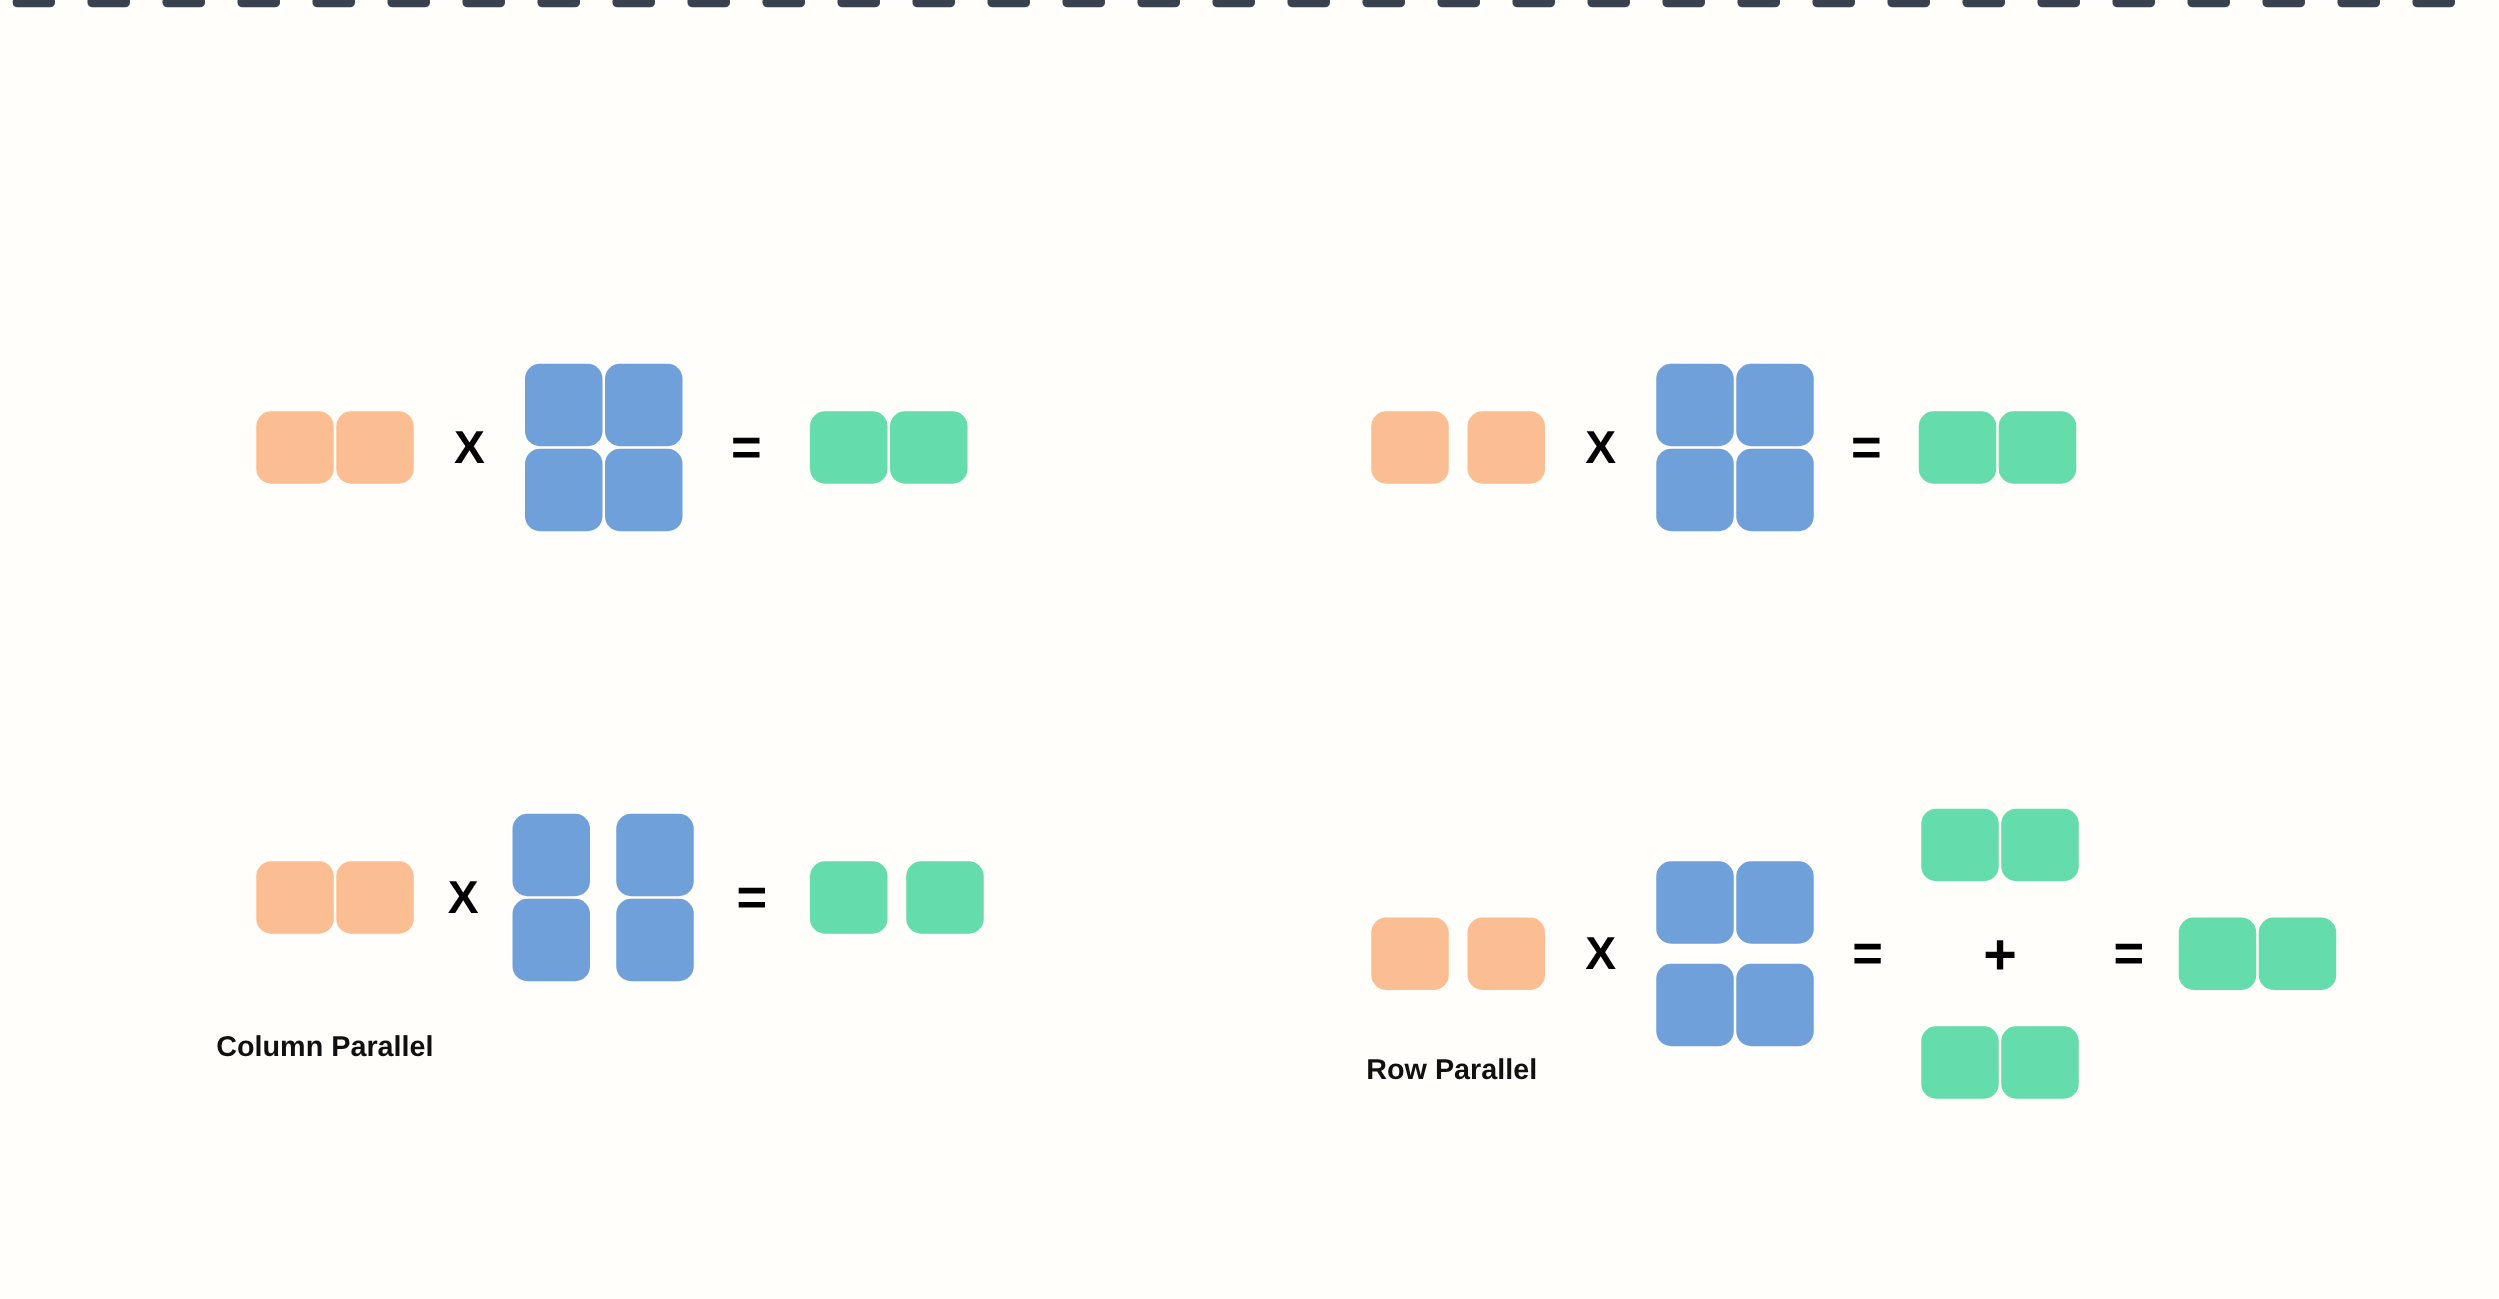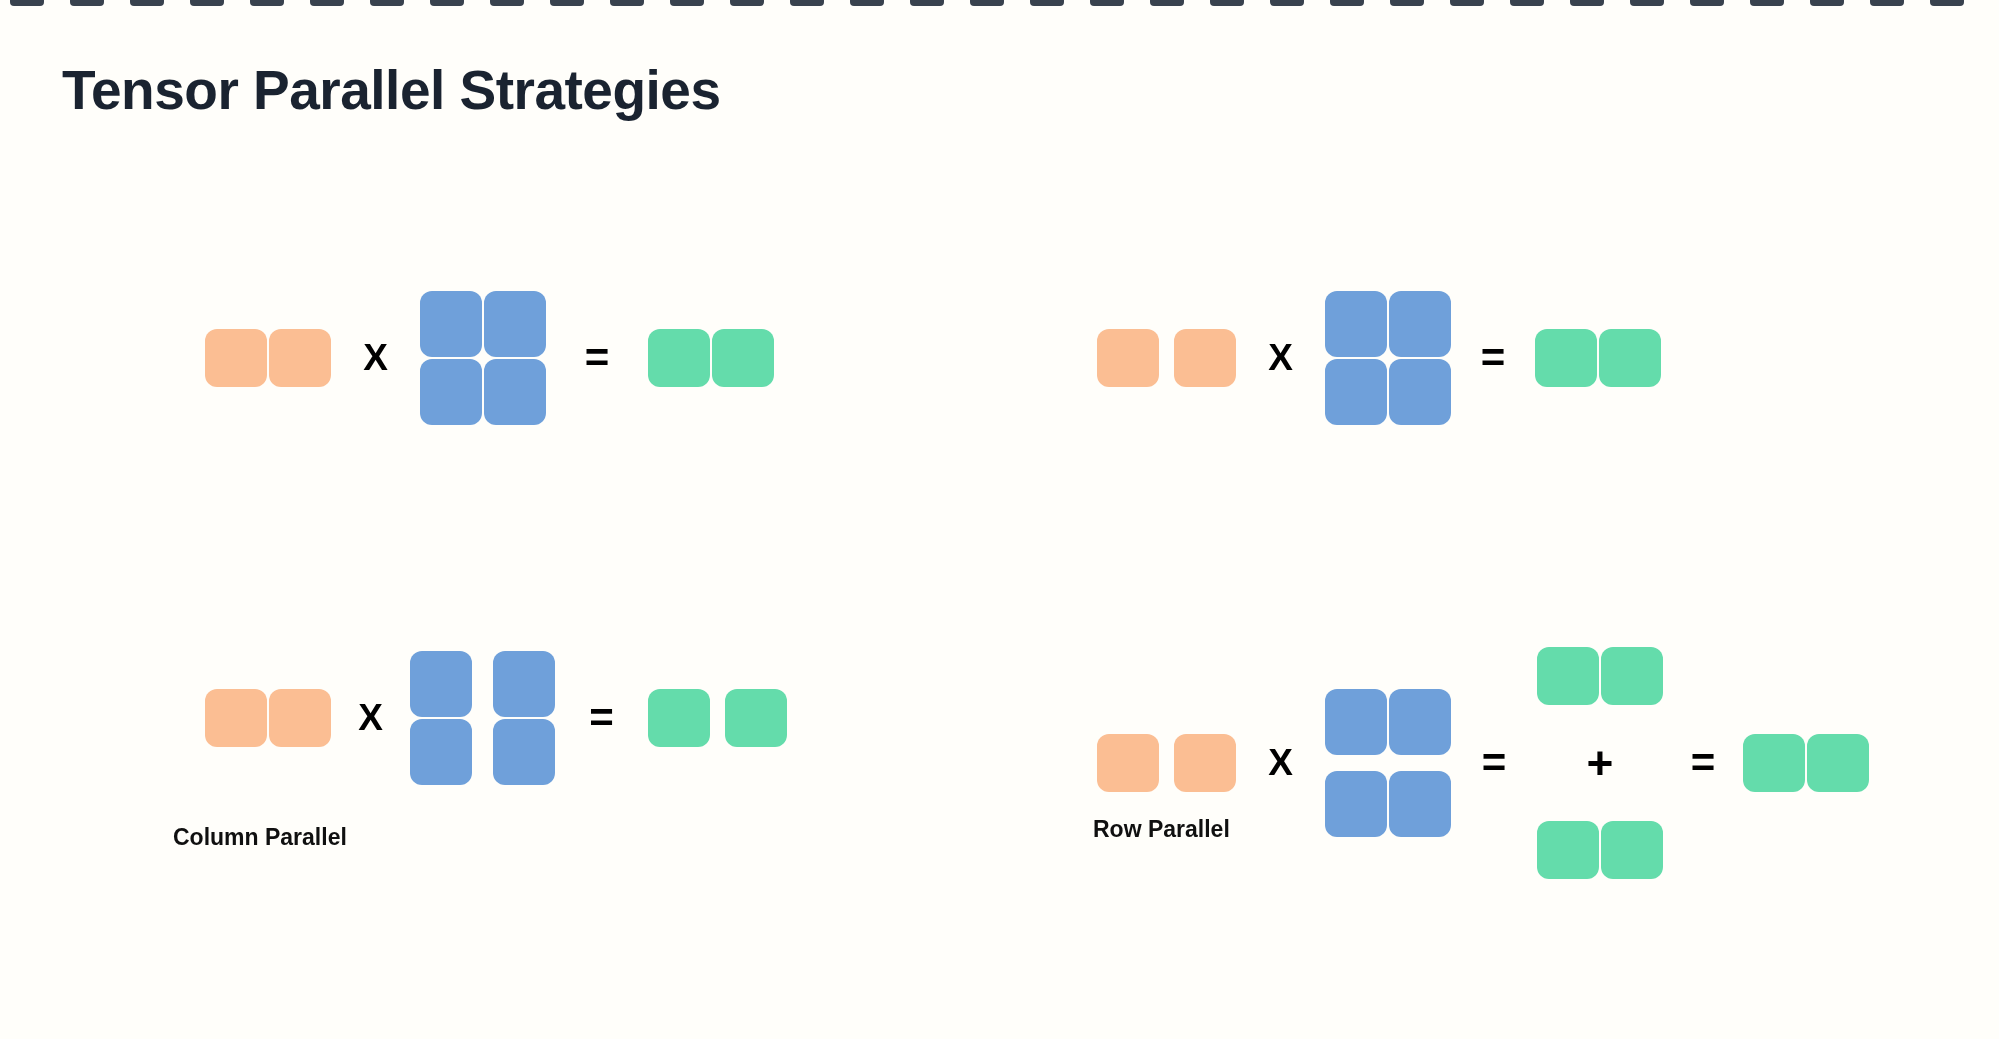--- a/index.html
+++ b/index.html
@@ -60,21 +60,21 @@
   .sum-col {
     display: flex; flex-direction: column; justify-content: space-between;
     height: 232px; align-items: center;
   }
   .sum-col .op.plus { height: 58px; }
 
   .shard-label {
     position: absolute; font-size: 23px; font-weight: 700; color: #101010;
   }
   #label-col { left: 173px; top: 824px; text-align: right; }
-  #label-row { left: 1093px; top: 816px; }
+  #label-row { left: 1093px; top: 842px; }
 </style>
 </head>
 <body>
 
 <div class="canvas">
 
   <div class="top-strip" id="topStrip">
       <div class="strip-sq"></div>
       <div class="strip-sq"></div>
       <div class="strip-sq"></div>
@@ -103,21 +103,20 @@
       <div class="strip-sq"></div>
       <div class="strip-sq"></div>
       <div class="strip-sq"></div>
       <div class="strip-sq"></div>
       <div class="strip-sq"></div>
       <div class="strip-sq"></div>
       <div class="strip-sq"></div>
       <div class="strip-sq"></div>
     </div>
 
-  <h1 class="title">Tensor Parallel Strategies</h1>
 
   <div class="diagram" style="left:205px; top:291px; height:134px;">
     <div class="pair">
       <div class="sq in"></div>
       <div class="sq in"></div>
     </div>
     <span class="op x" style="width:89px;">X</span>
     <div class="mat2x2">
       <div class="sq w"></div>
       <div class="sq w"></div>

